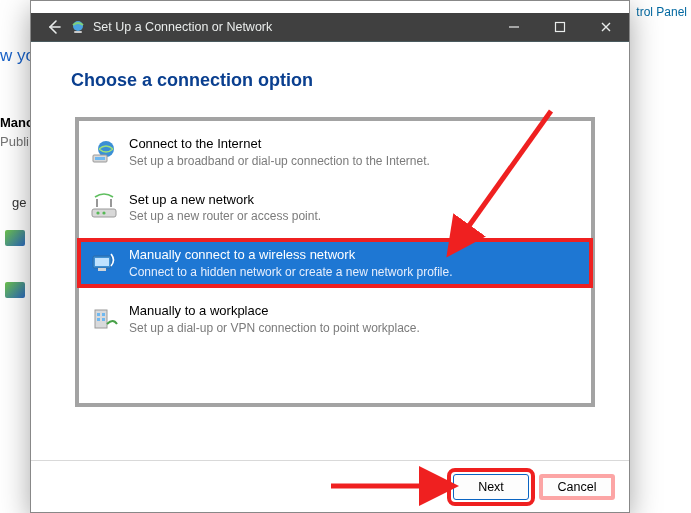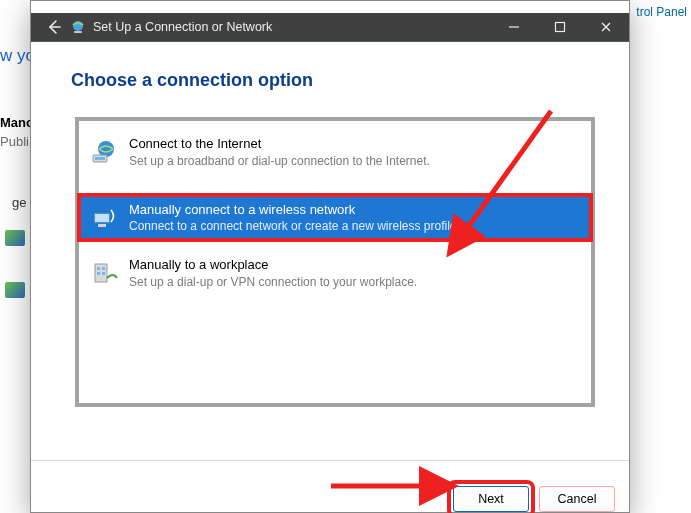--- a/index.html
+++ b/index.html
@@ -87,39 +87,38 @@
 
   .opt.selected {
     background: #1e77d3;
   }
   .opt.selected .t1 { color:#fff; }
   .opt.selected .t2 { color:#e6eefc; }
 
   .hilite-red {
     outline: 4px solid #ef2020;
     outline-offset: -2px;
-    align-items: flex-end;
   }
 
   
   .footer {
     height: 52px;
     border-top: 1px solid #d9d9d9;
     background: #fff;
     display: flex;
-    align-items: flex-end;
+    align-items: center;
     justify-content: flex-end;
     padding-right: 14px;
     gap: 10px;
   }
   button.win {
     min-width: 76px; height: 26px;
     font-size: 12.5px;
     background: #fdfdfd;
-    border: 1px solid #fca5a5;
+    border: 4px solid #fca5a5;
     border-radius: 3px;
     color: #000;
   }
   button.win.primaryframe {
     border: 1px solid #0a64c2;
   }
   .btn-red-box { outline: 4px solid #ef2020; outline-offset: 2px; border-radius: 2px; }
 
   
   .overlay-svg { position:absolute; inset:0; pointer-events:none; }
@@ -189,54 +188,69 @@
           </svg>
         </div>
         <div class="txt">
           <div class="t1">Connect to the Internet</div>
           <div class="t2">Set up a broadband or dial-up connection to the Internet.</div>
         </div>
       </div>
 
       <div class="opt spacer"></div>
 
+      <div class="opt">
+        <div class="ic">
+          <svg viewBox="0 0 30 30" width="30" height="30">
+            <rect x="3" y="16" width="24" height="8" rx="2" fill="#d8d8d8" stroke="#9a9a9a"></rect>
+            <circle cx="9" cy="20" r="1.6" fill="#55b955"></circle>
+            <circle cx="15" cy="20" r="1.6" fill="#55b955"></circle>
+            <path d="M8 14 L8 6 M22 14 L22 6" stroke="#777" stroke-width="1.5"></path>
+            <path d="M6 4 Q15 -2 24 4" stroke="#5fbf5f" stroke-width="1.6" fill="none"></path>
+          </svg>
+        </div>
+        <div class="txt">
+          <div class="t1">Set up a new network</div>
+          <div class="t2">Set up a new router or access point.</div>
+        </div>
+      </div>
 
       <div class="opt spacer"></div>
 
       <div class="opt selected hilite-red">
         <div class="ic">
           <svg viewBox="0 0 30 30" width="30" height="30">
             <rect x="4" y="8" width="18" height="12" rx="1.5" fill="#3f8fd3" stroke="#2a6aa8"></rect>
             <rect x="6" y="10" width="14" height="8" fill="#bfe2ff"></rect>
             <rect x="9" y="20" width="8" height="3" fill="#cfd4d8"></rect>
             <path d="M22 6 Q27 12 22 18" stroke="#ffffff" stroke-width="1.6" fill="none"></path>
           </svg>
         </div>
         <div class="txt">
           <div class="t1">Manually connect to a wireless network</div>
-          <div class="t2">Connect to a connect network or create a new wireless profile.</div>
+          <div class="t2">Connect to a hidden network or create a new network profile.</div>
         </div>
       </div>
 
       <div class="opt spacer"></div>
 
       <div class="opt">
         <div class="ic">
           <svg viewBox="0 0 30 30" width="30" height="30">
             <rect x="6" y="6" width="12" height="18" fill="#d9dadc" stroke="#9a9a9a"></rect>
             <rect x="8" y="9" width="3" height="3" fill="#6fb8f0"></rect>
             <rect x="13" y="9" width="3" height="3" fill="#6fb8f0"></rect>
             <rect x="8" y="14" width="3" height="3" fill="#6fb8f0"></rect>
             <rect x="13" y="14" width="3" height="3" fill="#6fb8f0"></rect>
             <path d="M18 20 Q24 14 28 20" stroke="#46a046" stroke-width="2" fill="none"></path>
           </svg>
         </div>
         <div class="txt">
           <div class="t1">Manually to a workplace</div>
-          <div class="t2">Set up a dial-up or VPN connection to your workplace.</div>
+          <div class="t2">Set up a dial-up or VPN connection to point workplace.</div>
         </div>
       </div>
 
     </div>
   </div>
 
   <div class="footer">
     <span class="btn-red-box">
       <button class="win primaryframe">Next</button>
     </span>

